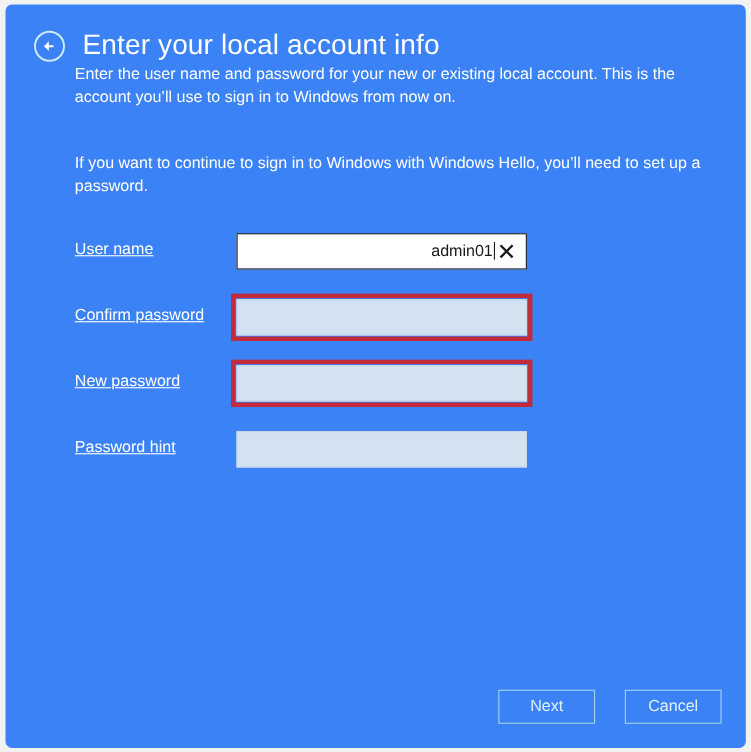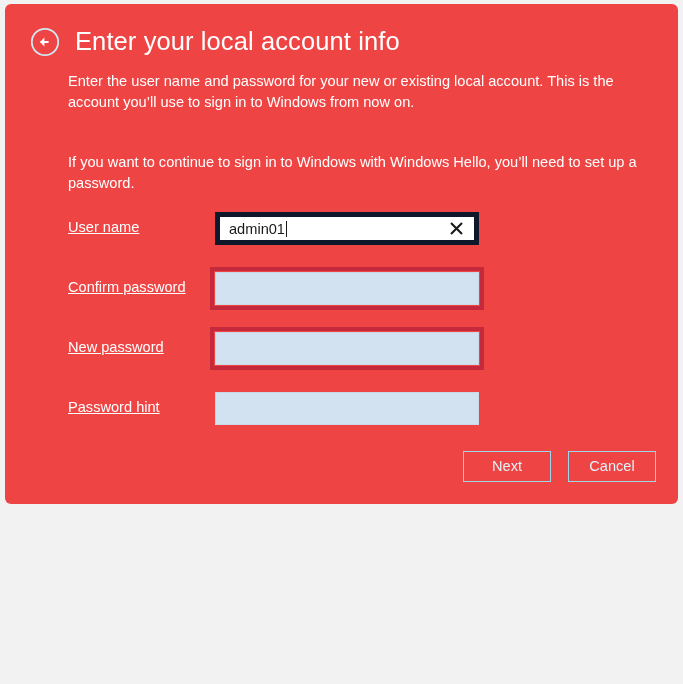--- a/index.html
+++ b/index.html
@@ -22,22 +22,22 @@
     height: 684px;
     background: #f2f2f2;
     box-sizing: border-box;
   }
 
   .setup-panel {
     position: absolute;
     left: 5px;
     top: 4px;
     width: 673px;
-    height: 500px;
-    background: #ef4444;
+    height: 676px;
+    background: #3b82f6;
     border-radius: 6px;
     box-sizing: border-box;
     overflow: hidden;
   }
 
   
   .header-row {
     position: absolute;
     left: 24px;
     top: 22px;
@@ -58,21 +58,21 @@
     font-weight: 400;
     letter-spacing: 0.1px;
     white-space: nowrap;
     line-height: 1;
   }
 
   
   .intro-block {
     position: absolute;
     left: 63px;
-    top: 67px;
+    top: 54px;
     width: 570px;
   }
   .intro-para {
     color: #ffffff;
     font-size: 14.6px;
     line-height: 21px;
     margin: 0;
   }
   .intro-para + .intro-para {
     margin-top: 39px;
@@ -108,25 +108,26 @@
     width: 264px;
     height: 33px;
     box-sizing: border-box;
   }
 
   .text-input {
     width: 100%;
     height: 100%;
     box-sizing: border-box;
     background: #ffffff;
-    border: 5px solid #0f172a;
+    border: 1px solid #0f172a;
     display: flex;
     align-items: center;
     padding: 0 6px 0 9px;
     cursor: text;
+    text-align: right;
   }
   .input-value {
     flex: 1 1 auto;
     color: #1a1a1a;
     font-size: 14.6px;
     line-height: 20px;
     white-space: nowrap;
     overflow: hidden;
     position: relative;
   }
@@ -170,21 +171,21 @@
     box-sizing: border-box;
     pointer-events: none;
   }
 
   
   .button-bar {
     position: absolute;
     right: 22px;
     bottom: 22px;
     display: flex;
-    gap: 17px;
+    gap: 27px;
   }
   .flat-button {
     min-width: 88px;
     height: 31px;
     padding: 0 18px;
     background: transparent;
     border: 1.6px solid #9fd7e8;
     color: #dff3fb;
     font-family: "Liberation Sans", sans-serif;
     font-size: 14.6px;

